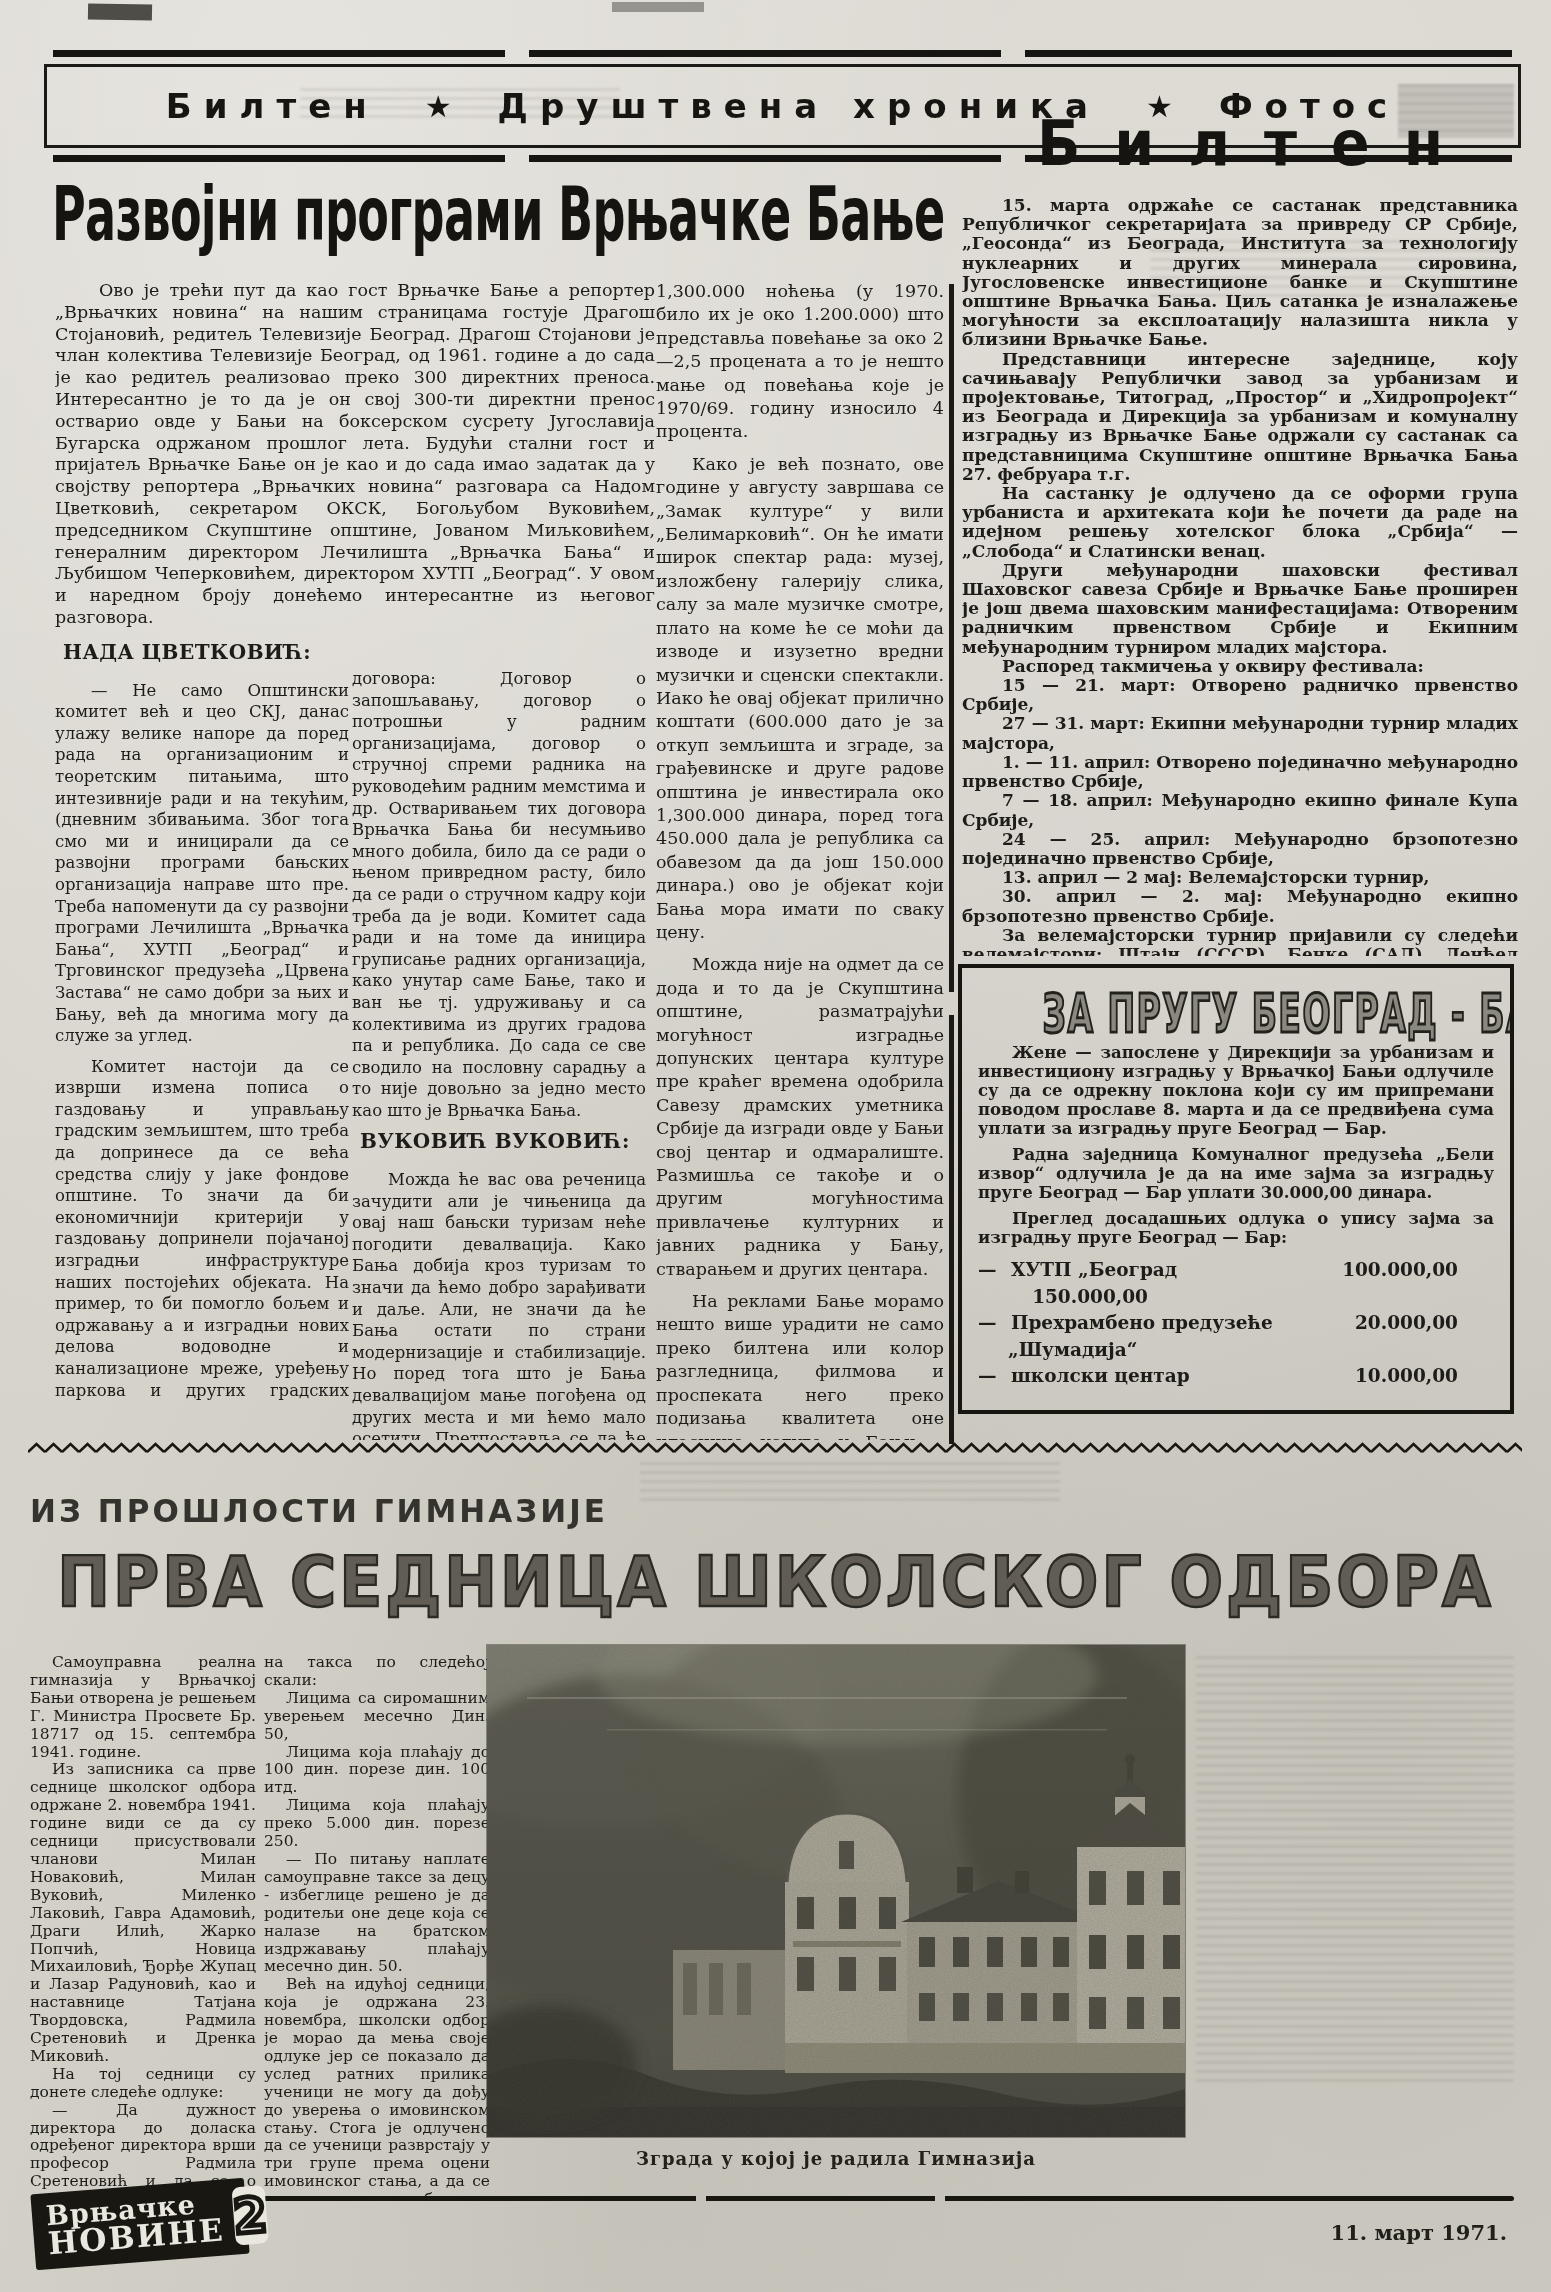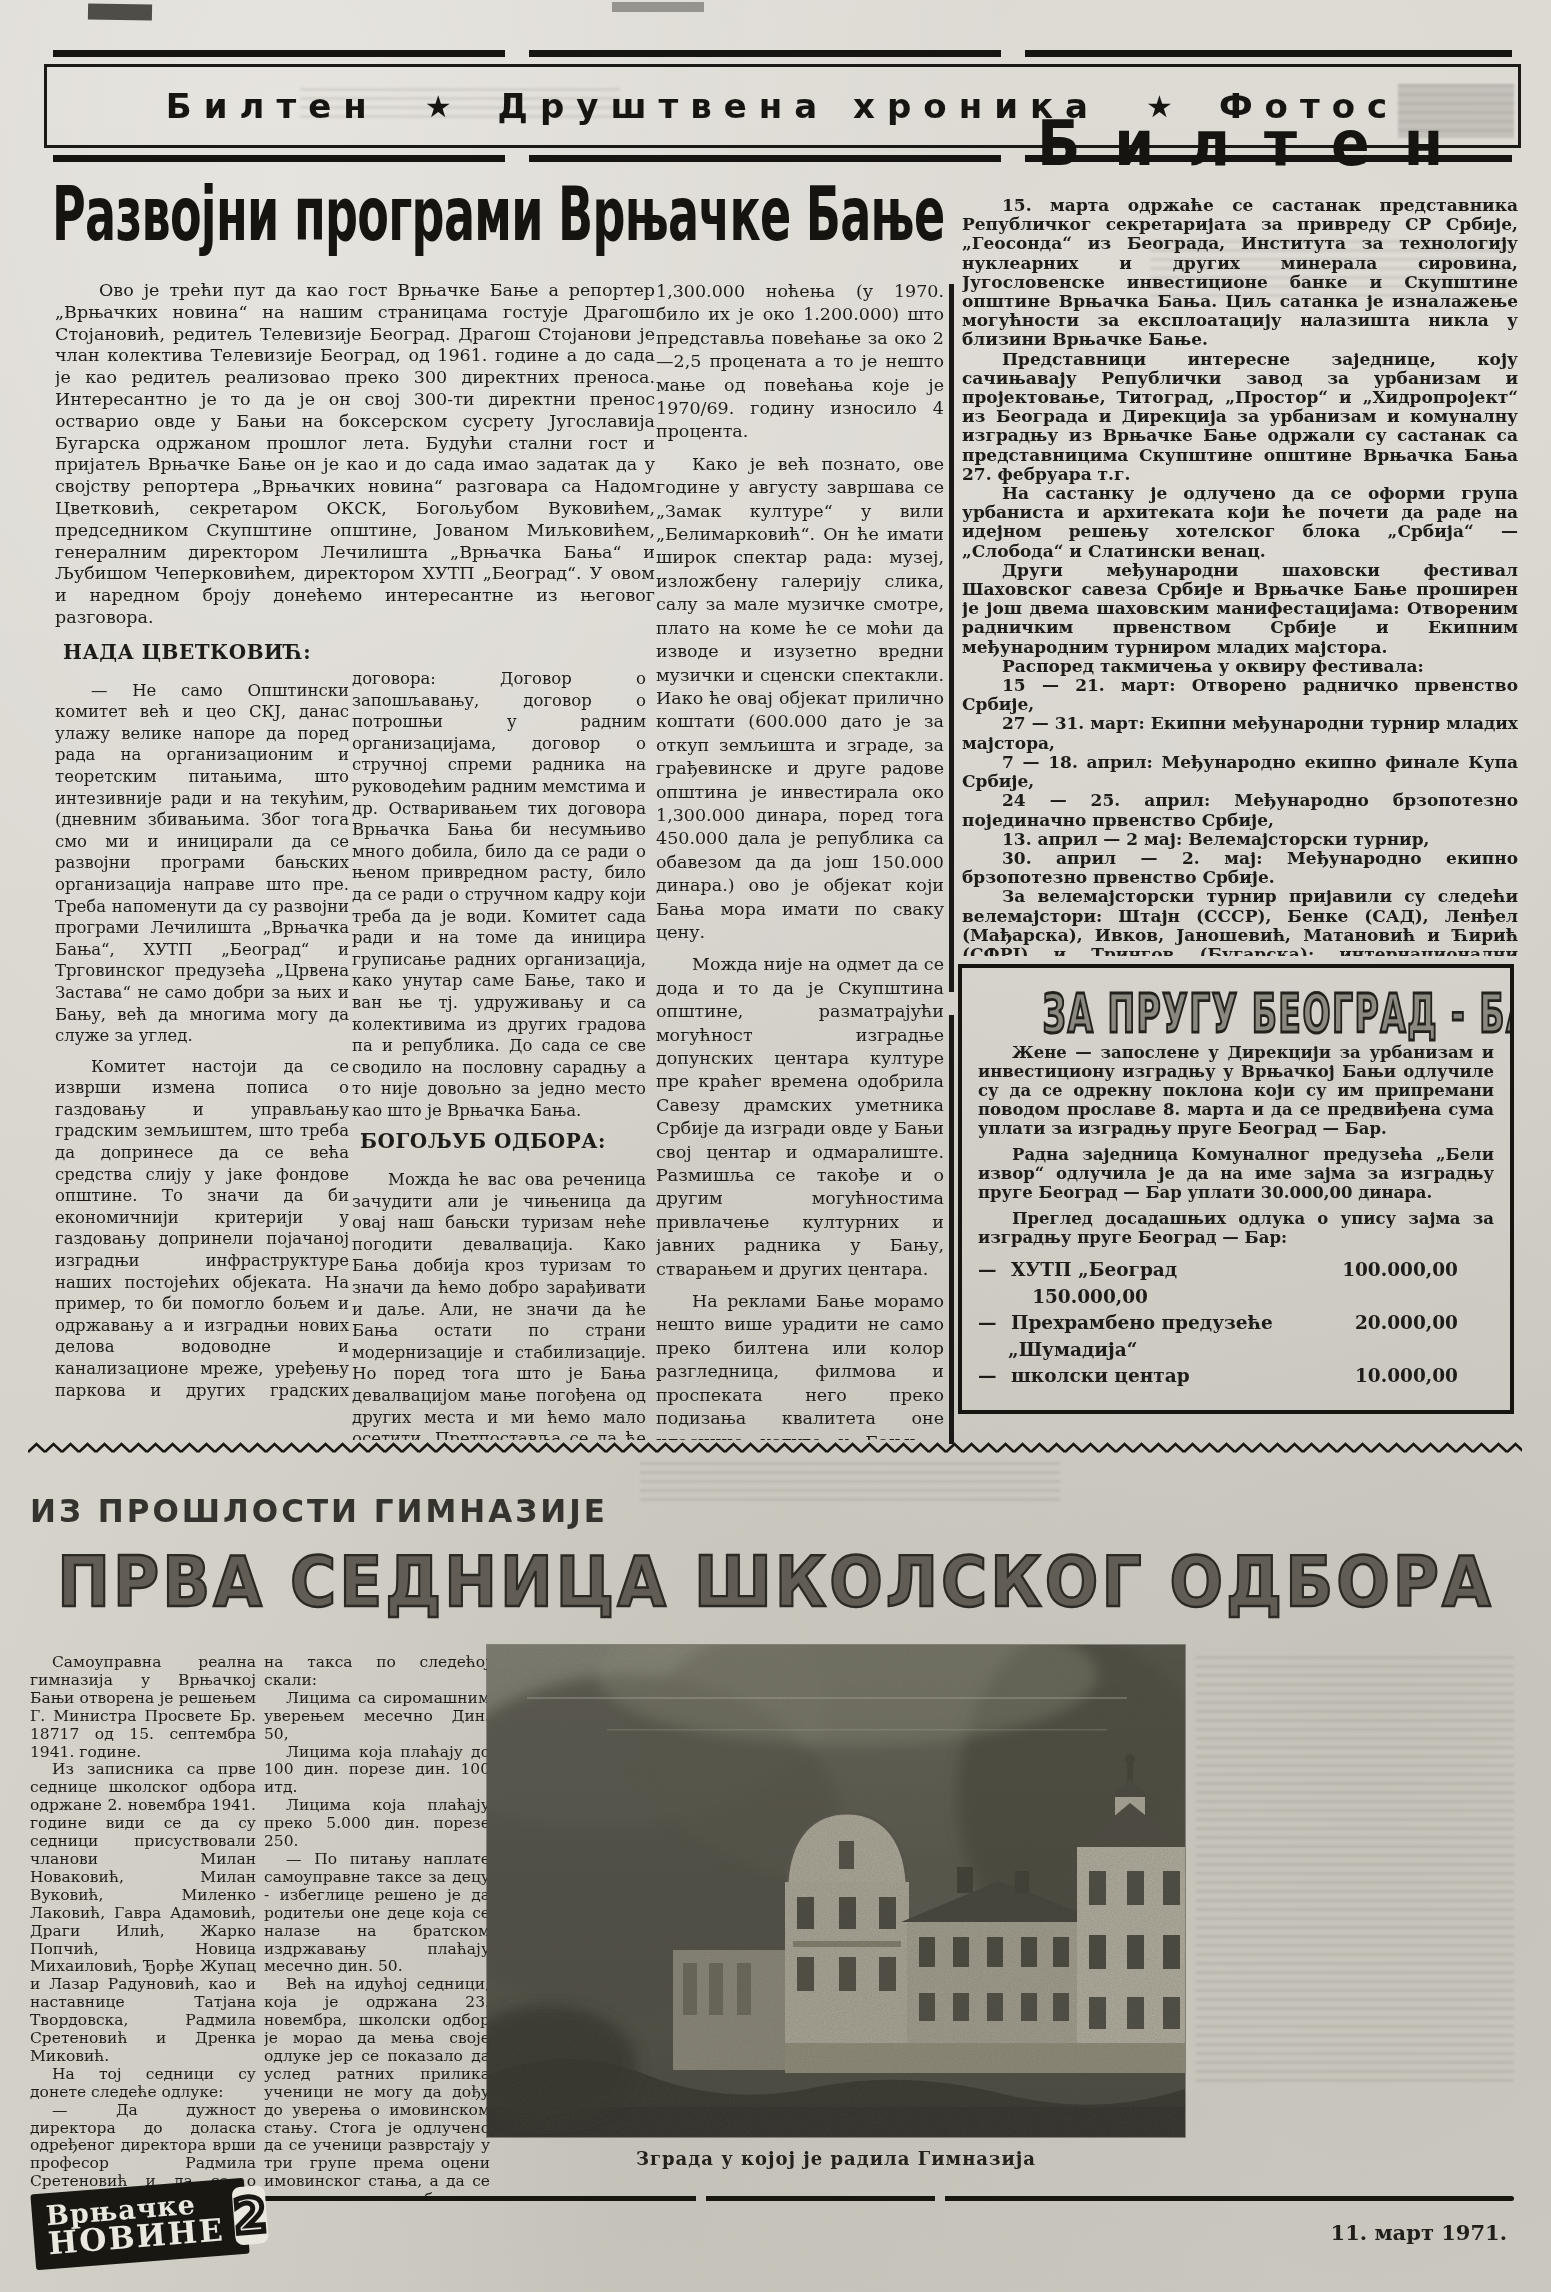--- a/index.html
+++ b/index.html
@@ -124,21 +124,21 @@
 
   <div class="bodycol col1">
     <div class="colhead">НАДА ЦВЕТКОВИЋ:</div>
     <p>— Не само Општински комитет већ и цео СКЈ, данас улажу велике напоре да поред рада на организационим и теоретским питањима, што интезивније ради и на текућим, (дневним збивањима. Због тога смо ми и иницирали да се развојни програми бањских организација направе што пре. Треба напоменути да су развојни програми Лечилишта „Врњачка Бања“, ХУТП „Београд“ и Трговинског предузећа „Црвена Застава“ не само добри за њих и Бању, већ да многима могу да служе за углед.</p>
     <p>Комитет настоји да се изврши измена пописа о газдовању и управљању градским земљиштем, што треба да допринесе да се већа средства слију у јаке фондове општине. То значи да би економичнији критерији у газдовању допринели појачаној изградњи инфраструктуре наших постојећих објеката. На пример, то би помогло бољем и одржавању а и изградњи нових делова водоводне и канализационе мреже, уређењу паркова и других градских површина а и многих других и потребних пратећих објеката.</p>
 
   </div>
 
   <div class="bodycol col2">
     <p class="noindent">договора: Договор о запошљавању, договор о потрошњи у радним организацијама, договор о стручној спреми радника на руководећим радним мемстима и др. Остваривањем тих договора Врњачка Бања би несумњиво много добила, било да се ради о њеном привредном расту, било да се ради о стручном кадру који треба да је води. Комитет сада ради и на томе да иницира груписање радних организација, како унутар саме Бање, тако и ван ње тј. удруживању и са колективима из других градова па и република. До сада се све сводило на пословну сарадњу а то није довољно за једно место као што је Врњачка Бања.</p>
-    <div class="colhead">БОГОЉУБ ОДБОРА:</div>
+    <div class="colhead">ВУКОВИЋ ВУКОВИЋ:</div>
     <p>Можда ће вас ова реченица зачудити али је чињеница да овај наш бањски туризам неће погодити девалвација. Како Бања добија кроз туризам то значи да ћемо добро зарађивати и даље. Али, не значи да ће Бања остати по страни модернизације и стабилизације. Но поред тога што је Бања девалвацијом мање погођена од других места и ми ћемо мало осетити. Претпоставља се да ће у 1971. години бити преко</p>
   </div>
 
   <div class="bodycol col3">
     <p class="noindent">1,300.000 ноћења (у 1970. било их је око 1.200.000) што представља повећање за око 2—2,5 процената а то је нешто мање од повећања које је 1970/69. годину износило 4 процента.</p>
     <p>Како је већ познато, ове године у августу завршава се „Замак културе“ у вили „Белимарковић“. Он ће имати широк спектар рада: музеј, изложбену галерију слика, салу за мале музичке смотре, плато на коме ће се моћи да изводе и изузетно вредни музички и сценски спектакли. Иако ће овај објекат прилично коштати (600.000 дато је за откуп земљишта и зграде, за грађевинске и друге радове општина је инвестирала око 1,300.000 динара, поред тога 450.000 дала је република са обавезом да да још 150.000 динара.) ово је објекат који Бања мора имати по сваку цену.</p>
     <p>Можда није на одмет да се дода и то да је Скупштина општине, разматрајући могућност изградње допунских центара културе пре краћег времена одобрила Савезу драмских уметника Србије да изгради овде у Бањи свој центар и одмаралиште. Размишља се такође и о другим могућностима привлачење културних и јавних радника у Бању, стварањем и других центара.</p>
     <p>На реклами Бање морамо нешто више урадити не само преко билтена или колор разгледница, филмова и проспеката него преко подизања квалитета оне класичне услуге у Бањи. - Иако ће први модеран хотел високе „Б“ категорије бити готов тек идуће године угоститељи морају већ ове године услугу дићи на тај ниво.</p>
 
   </div>
@@ -147,20 +147,21 @@
 
   <div class="bilten-headline">Билтен</div>
   <div class="bilten-body">
     <p>15. марта одржаће се састанак представника Републичког секретаријата за привреду СР Србије, „Геосонда“ из Београда, Института за технологију нуклеарних и других минерала сировина, Југословенске инвестиционе банке и Скупштине општине Врњачка Бања. Циљ сатанка је изналажење могућности за експлоатацију налазишта никла у близини Врњачке Бање.</p>
     <p>Представници интересне заједнице, коју сачињавају Републички завод за урбанизам и пројектовање, Титоград, „Простор“ и „Хидропројект“ из Београда и Дирекција за урбанизам и комуналну изградњу из Врњачке Бање одржали су састанак са представницима Скупштине општине Врњачка Бања 27. фебруара т.г.</p>
     <p>На састанку је одлучено да се оформи група урбаниста и архитеката који ће почети да раде на идејном решењу хотелског блока „Србија“ — „Слобода“ и Слатински венац.</p>
     <p>Други међународни шаховски фестивал Шаховског савеза Србије и Врњачке Бање проширен је још двема шаховским манифестацијама: Отвореним радничким првенством Србије и Екипним међународним турниром младих мајстора.</p>
     <p>Распоред такмичења у оквиру фестивала:</p>
     <p>15 — 21. март: Отворено радничко првенство Србије,</p>
     <p>27 — 31. март: Екипни међународни турнир младих мајстора,</p>
+    <p>1. — 11. април: Отворено појединачно међународно првенство Србије,</p>
     <p>7 — 18. април: Међународно екипно финале Купа Србије,</p>
     <p>24 — 25. април: Међународно брзопотезно појединачно првенство Србије,</p>
     <p>13. април — 2 мај: Велемајсторски турнир,</p>
     <p>30. април — 2. мај: Међународно екипно брзопотезно првенство Србије.</p>
     <p>За велемајсторски турнир пријавили су следећи велемајстори: Штајн (СССР), Бенке (САД), Ленђел (Мађарска), Ивков, Јаношевић, Матановић и Ћирић (СФРЈ) и Трингов (Бугарска); интернационални мајстори Сејди (САД), Николић, Љубојевић и Остојић (СФРЈ); мајстори Вагањан (СССР), Вадас и Фараго (Мађарска).</p>
   </div>
 
   <div class="pruga">
     <div class="pruga-title">ЗА ПРУГУ БЕОГРАД - БАР</div>
     <p>Жене — запослене у Дирекцији за урбанизам и инвестициону изградњу у Врњачкој Бањи одлучиле су да се одрекну поклона који су им припремани поводом прославе 8. марта и да се предвиђена сума уплати за изградњу пруге Београд — Бар.</p>

